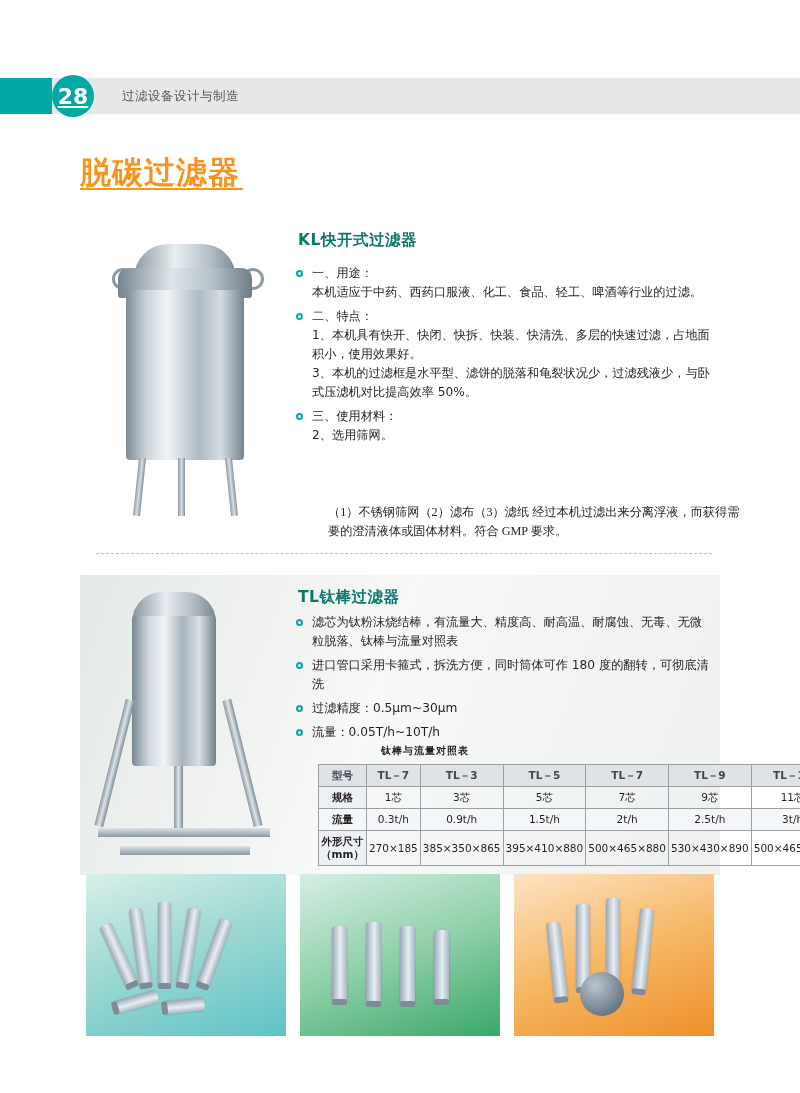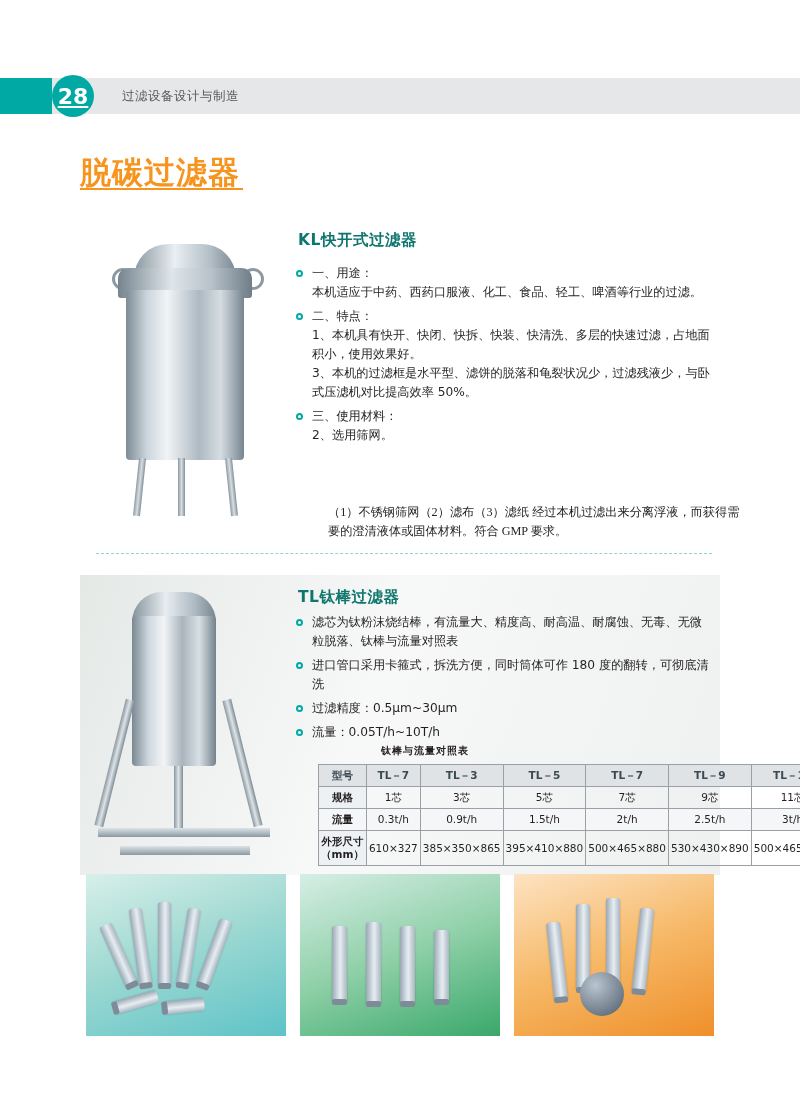--- a/index.html
+++ b/index.html
@@ -412,21 +412,21 @@
       <td>0.3t/h</td>
       <td>0.9t/h</td>
       <td>1.5t/h</td>
       <td>2t/h</td>
       <td>2.5t/h</td>
       <td>3t/h</td>
 
     </tr>
     <tr>
       <td class="rowhead">外形尺寸（mm）</td>
-      <td>610×327</td>
+      <td>270×185</td>
       <td>385×350×865</td>
       <td>395×410×880</td>
       <td>500×465×880</td>
       <td>530×430×890</td>
       <td>500×465×880</td>
 
     </tr>
   </tbody>
 </table>
 

